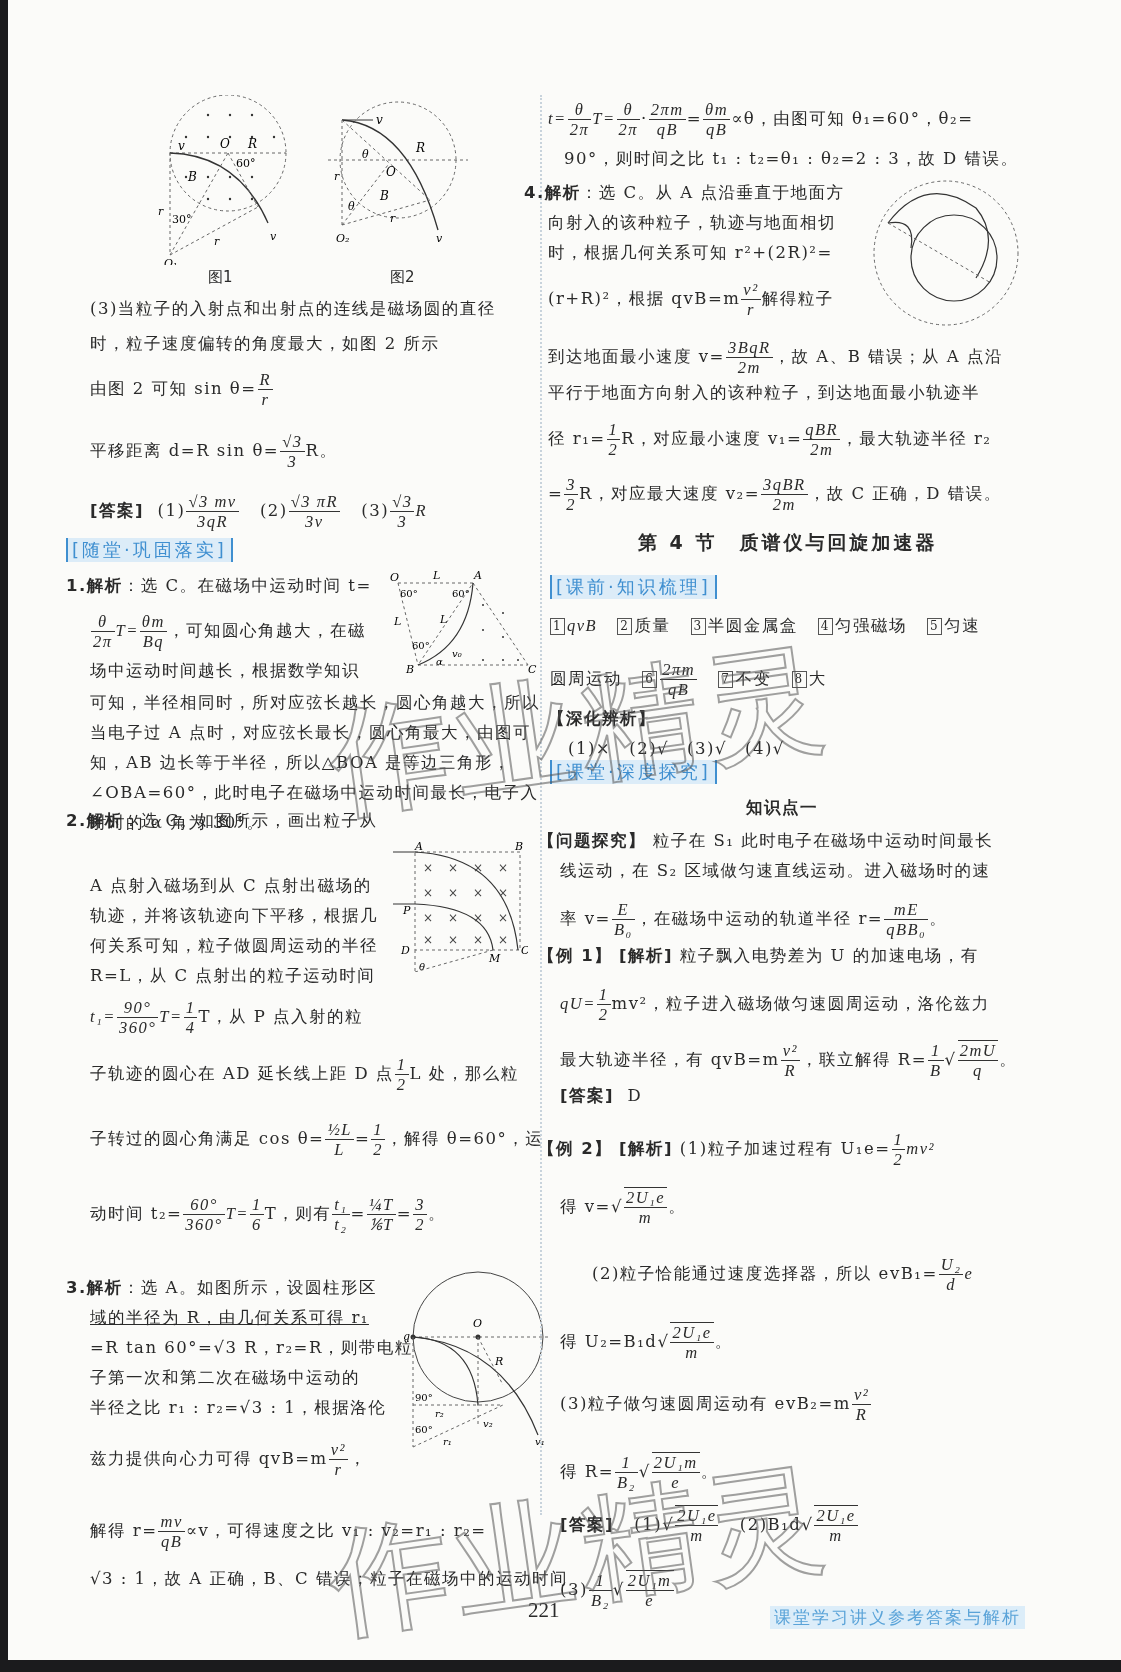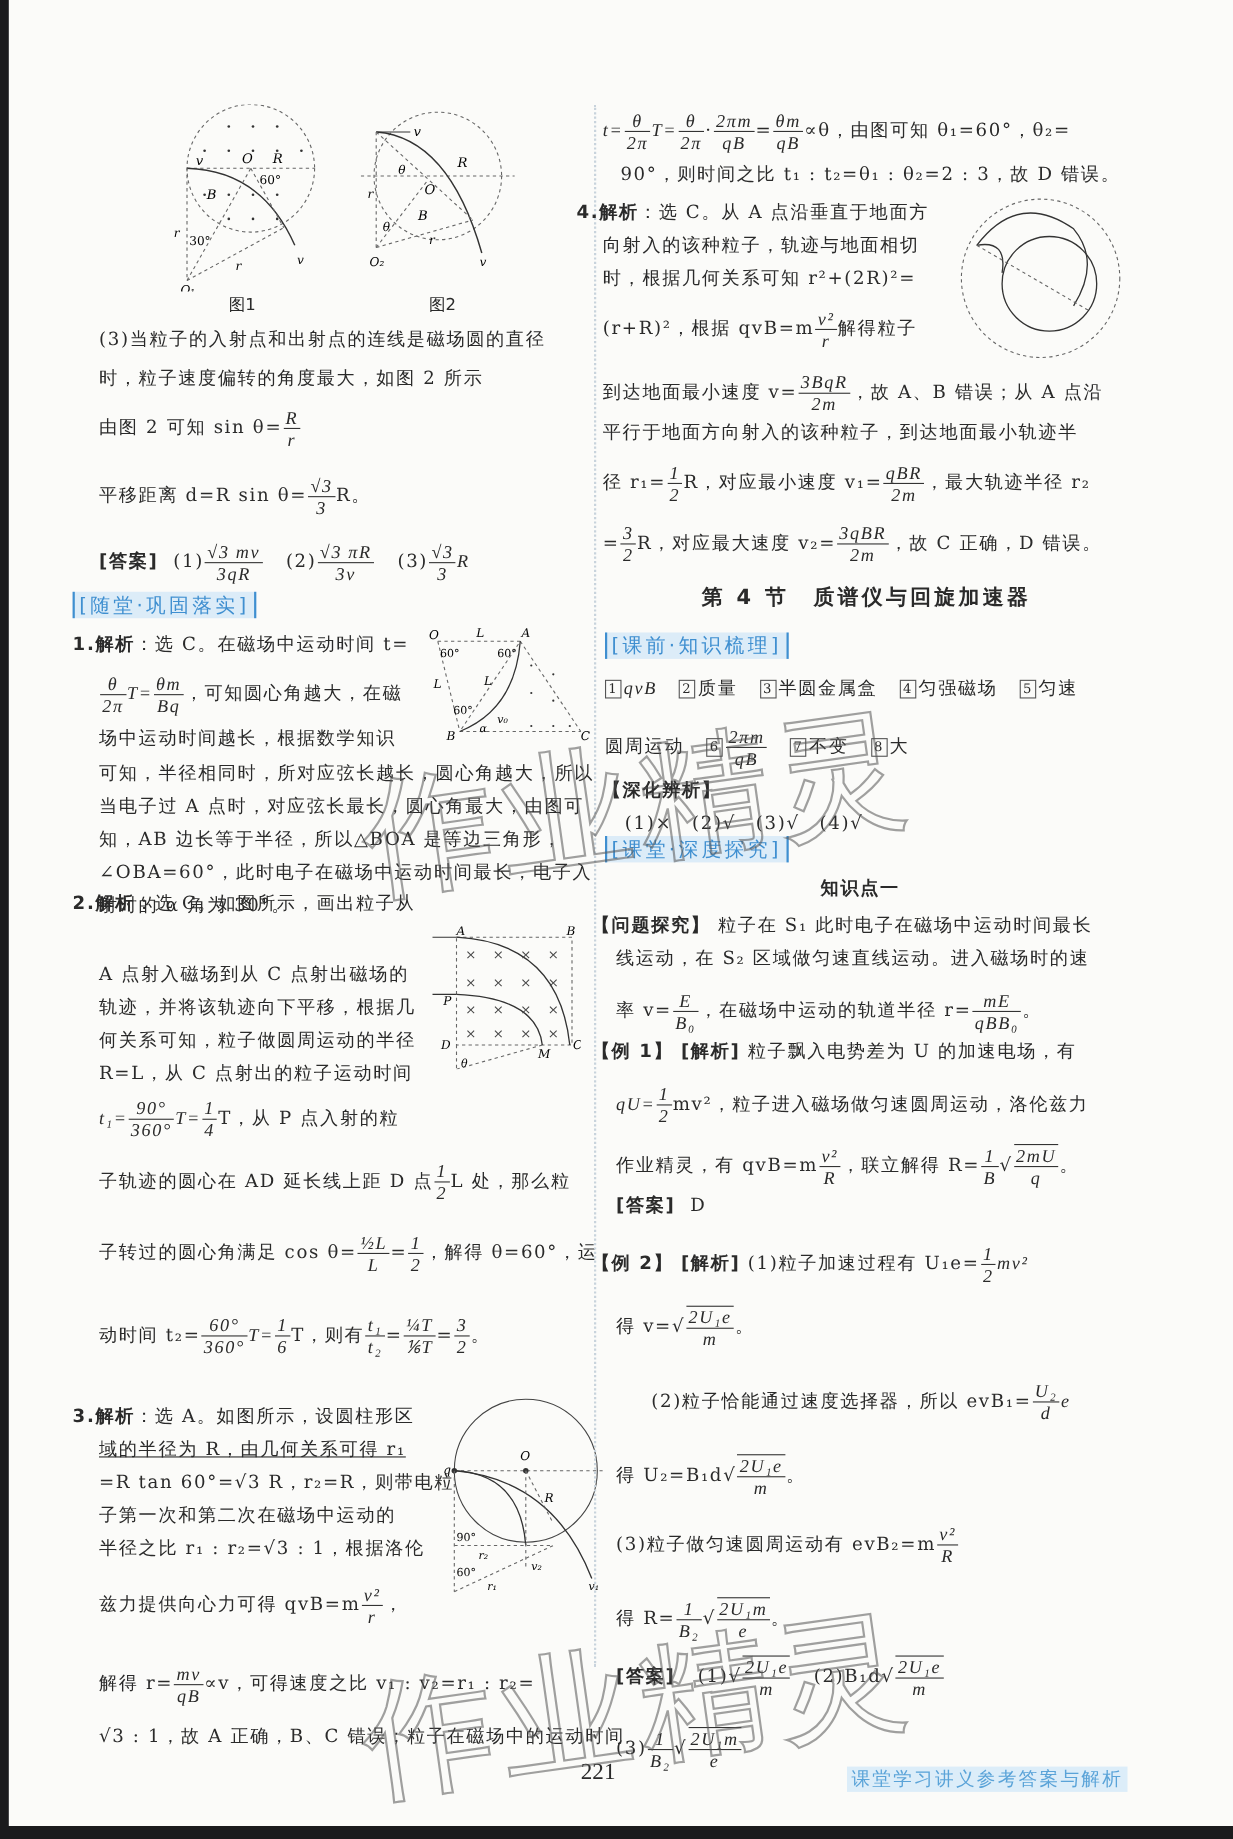--- a/index.html
+++ b/index.html
@@ -328,21 +328,21 @@
       <span>率 v=</span><span class="frac"><span class="n">E</span><span class="d">B₀</span></span><span>，在磁场中运动的轨道半径 r=</span><span class="frac"><span class="n">mE</span><span class="d">qBB₀</span></span><span>。</span>
     </div>
 
     <div class="ln" style="left:-10px;top:945px;">
       <span class="bold">【例 1】</span>&nbsp;<span class="bold">[解析]</span>&nbsp;<span>粒子飘入电势差为 U 的加速电场，有</span>
     </div>
     <div class="ln" style="left:12px;top:985px;">
       <span class="math">qU=</span><span class="frac"><span class="n">1</span><span class="d">2</span></span><span>mv²，粒子进入磁场做匀速圆周运动，洛伦兹力</span>
     </div>
     <div class="ln" style="left:12px;top:1040px;">
-      <span>作业精灵，有 qvB=m</span><span class="frac"><span class="n">v²</span><span class="d">R</span></span><span>，联立解得 R=</span><span class="frac"><span class="n">1</span><span class="d">B</span></span><span class="sqrt">√</span><span class="frac" style="border-top:1px solid #333;"><span class="n">2mU</span><span class="d">q</span></span><span>。</span>
+      <span>最大轨迹半径，有 qvB=m</span><span class="frac"><span class="n">v²</span><span class="d">R</span></span><span>，联立解得 R=</span><span class="frac"><span class="n">1</span><span class="d">B</span></span><span class="sqrt">√</span><span class="frac" style="border-top:1px solid #333;"><span class="n">2mU</span><span class="d">q</span></span><span>。</span>
     </div>
     <div class="ln" style="left:12px;top:1085px;">
       <span class="bold">[答案]</span>&nbsp;&nbsp;<span>D</span>
     </div>
 
     <div class="ln" style="left:-10px;top:1130px;">
       <span class="bold">【例 2】</span>&nbsp;<span class="bold">[解析]</span>&nbsp;<span>(1)粒子加速过程有 U₁e=</span><span class="frac"><span class="n">1</span><span class="d">2</span></span><span class="math">mv²</span>
     </div>
     <div class="ln" style="left:12px;top:1187px;">
       <span>得 v=</span><span class="sqrt">√</span><span class="frac" style="border-top:1px solid #333;"><span class="n">2U₁e</span><span class="d">m</span></span><span>。</span>

